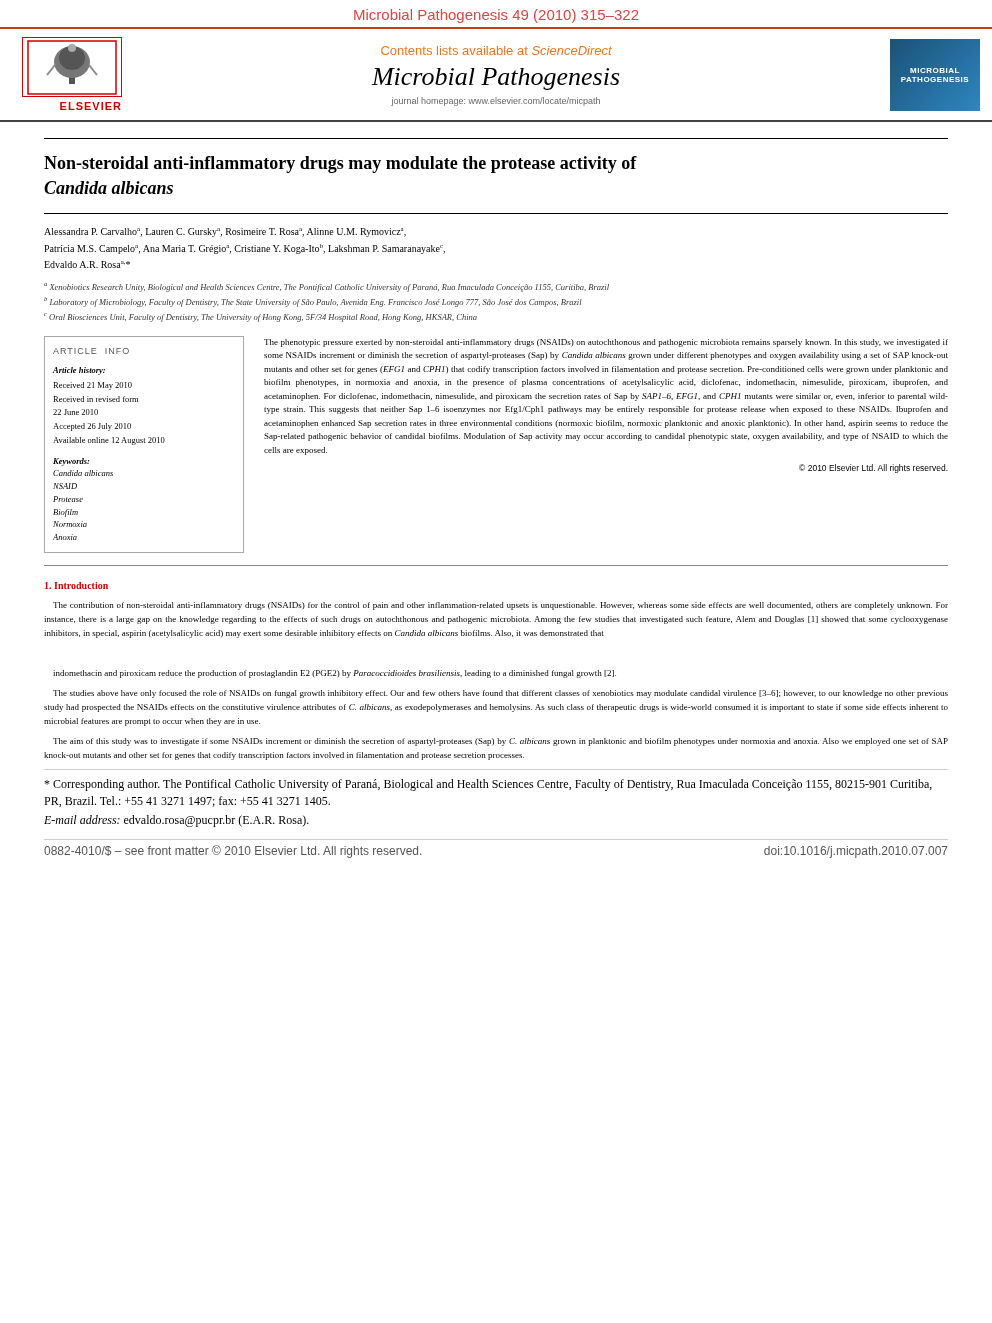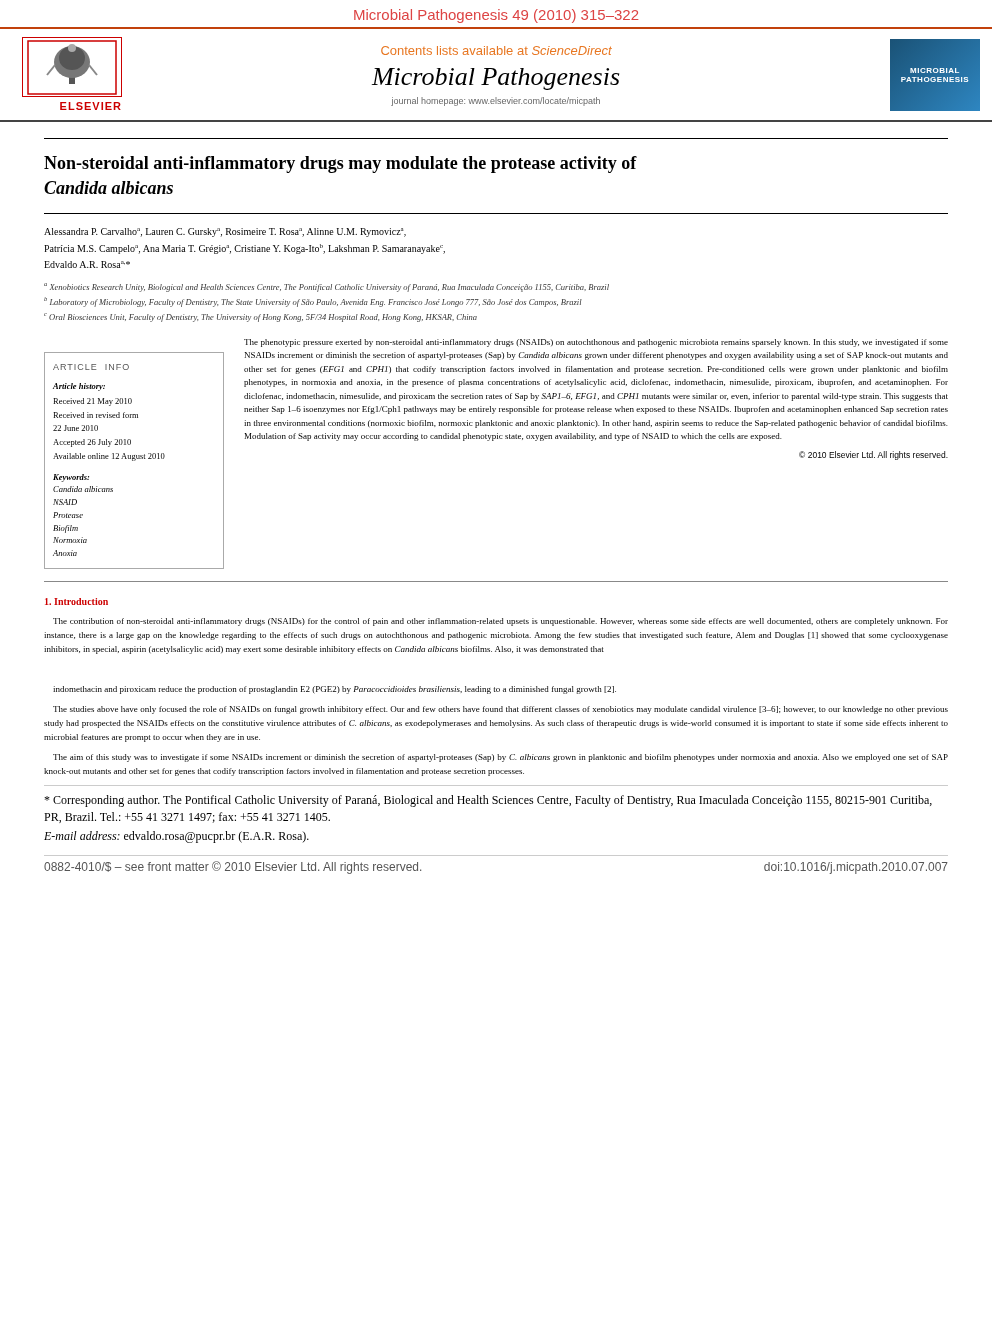--- a/index.html
+++ b/index.html
@@ -146,23 +146,22 @@
     .affiliations sup {
       font-size: 6.5px;
     }
     
     .two-col {
       display: flex;
       gap: 20px;
       margin-bottom: 12px;
     }
     .col-left {
-      width: 180px;
+      width: 200px;
       flex-shrink: 0;
-      margin-top: 16px;
     }
     .col-right {
       flex: 1;
     }
     
     .article-info-box {
       border: 1px solid #aaa;
       padding: 8px;
       font-size: 8.5px;
       line-height: 1.5;

